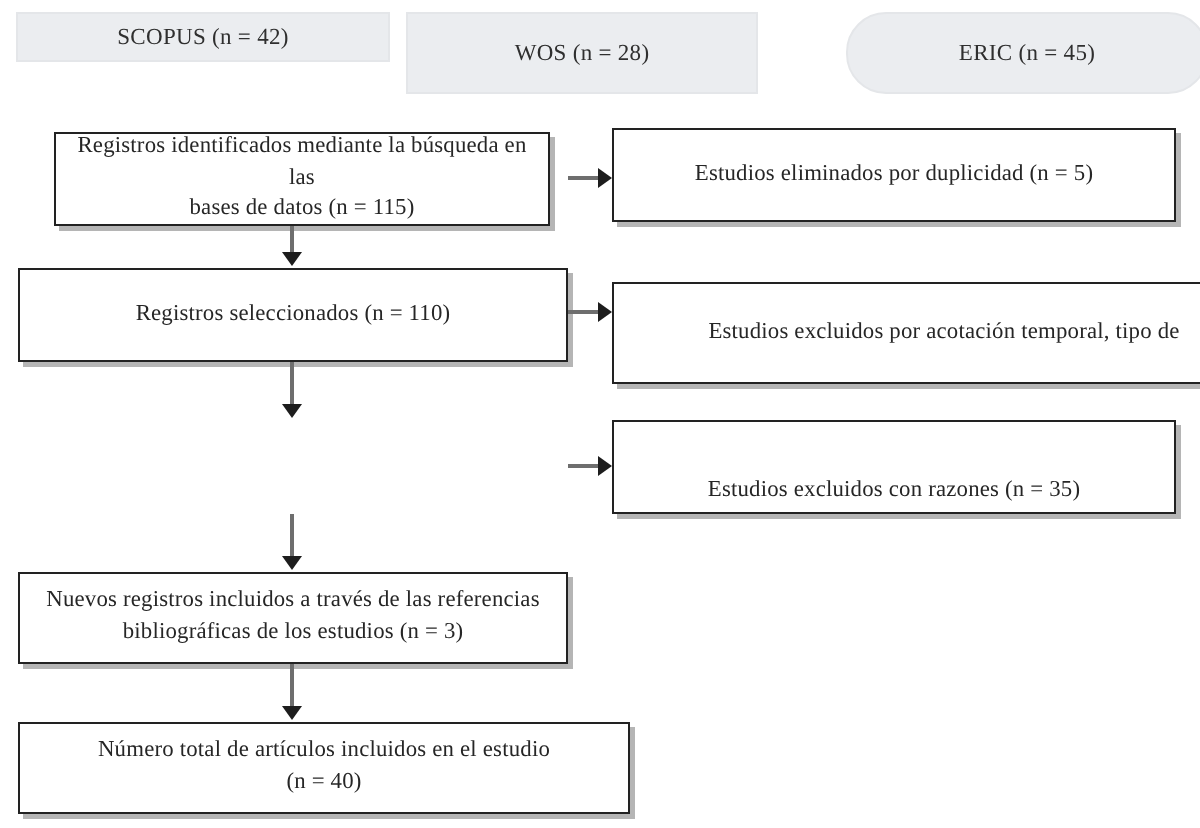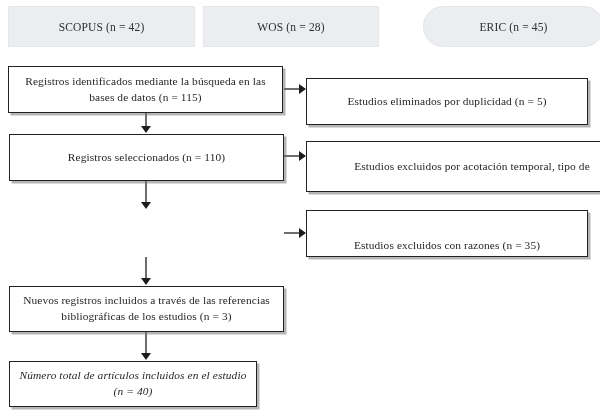--- a/index.html
+++ b/index.html
@@ -85,40 +85,40 @@
     border-top: 5px solid transparent;
     border-bottom: 5px solid transparent;
     border-left: 7px solid #1d1d1d;
   }
 </style>
 </head>
 <body>
 
 <div id="canvas">
 
-  <div class="src-box" style="left:8px; top:6px; width:187px; height:41px;">
+  <div class="src-box" style="left:8px; top:6px; width:187px; height:25px;">
     <span>SCOPUS (n = 42)</span>
   </div>
 
   <div class="src-box" style="left:203px; top:6px; width:176px; height:41px;">
     <span>WOS (n = 28)</span>
   </div>
 
   <div class="src-box" style="left:423px; top:6px; width:181px; height:41px;border-radius:20px;">
     <span>ERIC (n = 45)</span>
   </div>
 
-  <div class="flow-box" style="left:8px; top:66px; width:275px; height:47px;">
+  <div class="flow-box" style="left:27px; top:66px; width:248px; height:47px;">
     <span class="txt">
       <span>Registros identificados mediante la búsqueda en las</span><br>
       <span>bases de datos (n = 115)</span>
     </span>
   </div>
 
-  <div class="flow-box" style="left:306px; top:78px; width:282px; height:47px;">
+  <div class="flow-box" style="left:306px; top:64px; width:282px; height:47px;">
     <span class="txt">Estudios eliminados por duplicidad (n = 5)</span>
   </div>
 
   <div class="h-line" style="left:284px; top:88px; width:16px;"></div>
   <div class="arrow-right" style="left:299px; top:84px;"></div>
 
   <div class="v-line" style="left:145px; top:113px; height:15px;"></div>
   <div class="arrow-down" style="left:141px; top:126px;"></div>
 
   <div class="flow-box" style="left:9px; top:134px; width:275px; height:47px;text-align:right;">
@@ -151,20 +151,20 @@
   <div class="flow-box" style="left:9px; top:286px; width:275px; height:46px;">
     <span class="txt">
       <span>Nuevos registros incluidos a través de las referencias</span><br>
       <span>bibliográficas de los estudios (n = 3)</span>
     </span>
   </div>
 
   <div class="v-line" style="left:145px; top:332px; height:22px;"></div>
   <div class="arrow-down" style="left:141px; top:353px;"></div>
 
-  <div class="flow-box" style="left:9px; top:361px; width:248px; height:46px;font-style:italic;">
+  <div class="flow-box" style="left:9px; top:361px; width:306px; height:46px;">
     <span class="txt">
       <span>Número total de artículos incluidos en el estudio</span><br>
       <span>(n = 40)</span>
     </span>
   </div>
 
 </div>
 
 </body></html>

